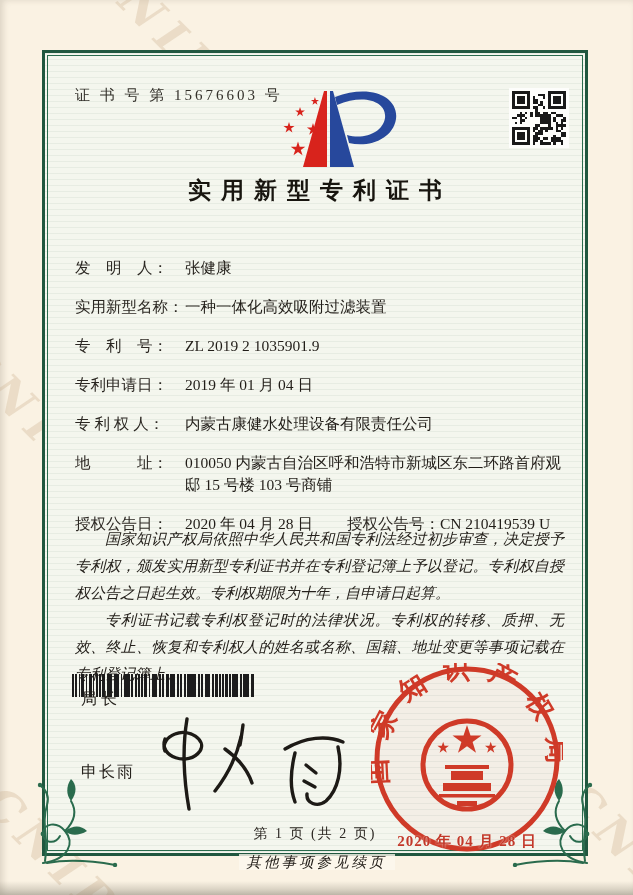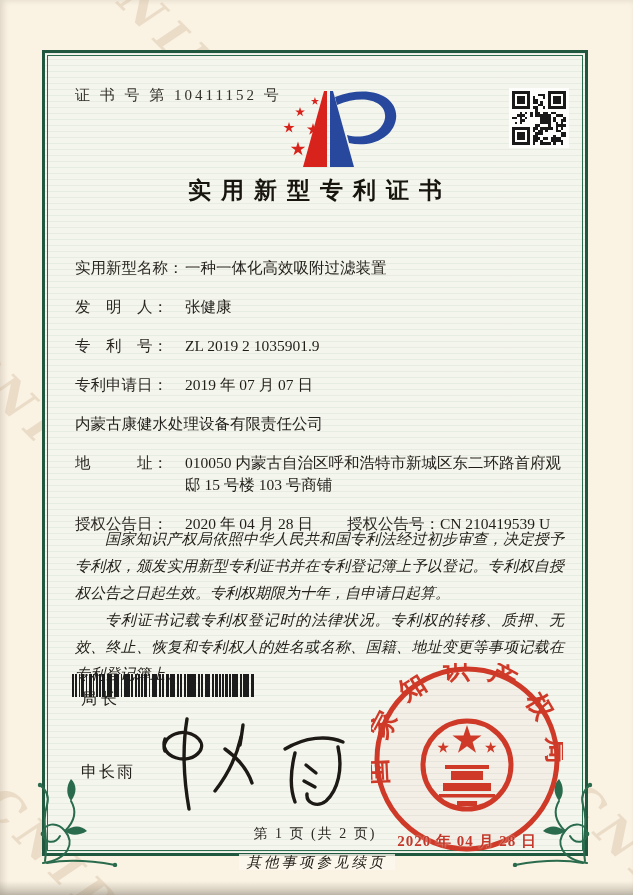--- a/index.html
+++ b/index.html
@@ -129,21 +129,21 @@
       </g>
       <g fill="currentColor">
         <path d="M36,30 C42,22 42,14 36,8 C31,15 31,24 36,30Z"></path>
         <path d="M30,60 C38,54 46,54 52,60 C44,65 35,65 30,60Z"></path>
         <circle cx="8" cy="63" r="2.4"></circle>
         <circle cx="80" cy="94" r="2.2"></circle>
         <circle cx="5" cy="14" r="2.2"></circle>
       </g>
     </svg>
 
-    <div class="cert-no">证 书 号 第 10411152 号</div>
+    <div class="cert-no">证 书 号 第 15676603 号</div>
 
     <svg class="logo" viewBox="0 0 154 90">
       <g fill="#d8231c">
         <path d="M50,82 L71,6 L74,6 L74,82 Z"></path>
         <path d="M45,67 l4.5,3.3 -1.7,-5.3 4.5,-3.3 -5.6,0 -1.7,-5.3 -1.7,5.3 -5.6,0 4.5,3.3 -1.7,5.3 Z"></path>
         <path d="M60,47 l3.8,2.8 -1.5,-4.5 3.8,-2.8 -4.7,0 -1.4,-4.5 -1.4,4.5 -4.7,0 3.8,2.8 -1.5,4.5 Z"></path>
         <path d="M36,45 l3.4,2.5 -1.3,-4 3.4,-2.5 -4.2,0 -1.3,-4 -1.3,4 -4.2,0 3.4,2.5 -1.3,4 Z"></path>
         <path d="M47,29 l3,2.2 -1.1,-3.5 3,-2.2 -3.7,0 -1.2,-3.5 -1.1,3.5 -3.7,0 3,2.2 -1.2,3.5 Z"></path>
         <path d="M62,18 l2.5,1.8 -1,-3 2.5,-1.8 -3.1,0 -1,-2.9 -0.9,2.9 -3.1,0 2.5,1.8 -0.9,3 Z"></path>
       </g>
@@ -285,36 +285,37 @@
           <rect x="14" y="20" width="1" height="1"></rect>
           <rect x="16" y="20" width="1" height="1"></rect>
           <rect x="19" y="20" width="1" height="1"></rect>
         </svg>
     </div>
 
     <div class="doc-title">实用新型专利证书</div>
 
     <div class="fields">
       <div class="field-row">
+        <span class="flabel">发　明　人：</span>
+        <span class="fvalue">张健康</span>
+      </div>
+      <div class="field-row">
         <span class="flabel">实用新型名称：</span>
         <span class="fvalue">一种一体化高效吸附过滤装置</span>
       </div>
       <div class="field-row">
-        <span class="flabel">发　明　人：</span>
-        <span class="fvalue">张健康</span>
-      </div>
-      <div class="field-row">
         <span class="flabel">专　利　号：</span>
         <span class="fvalue">ZL 2019 2 1035901.9</span>
       </div>
       <div class="field-row">
         <span class="flabel">专利申请日：</span>
-        <span class="fvalue">2019 年 07 月 07 日</span>
-      </div>
-      <div class="field-row">
+        <span class="fvalue">2019 年 01 月 04 日</span>
+      </div>
+      <div class="field-row">
+        <span class="flabel">专 利 权 人：</span>
         <span class="fvalue">内蒙古康健水处理设备有限责任公司</span>
       </div>
       <div class="field-row">
         <span class="flabel">地　　　址：</span>
         <span class="fvalue">010050 内蒙古自治区呼和浩特市新城区东二环路首府观邸 15 号楼 103 号商铺</span>
       </div>
       <div class="field-row">
         <span class="flabel">授权公告日：</span>
         <span class="fvalue inline2">2020 年 04 月 28 日</span>
         <span class="flabel inline2">授权公告号：</span>

